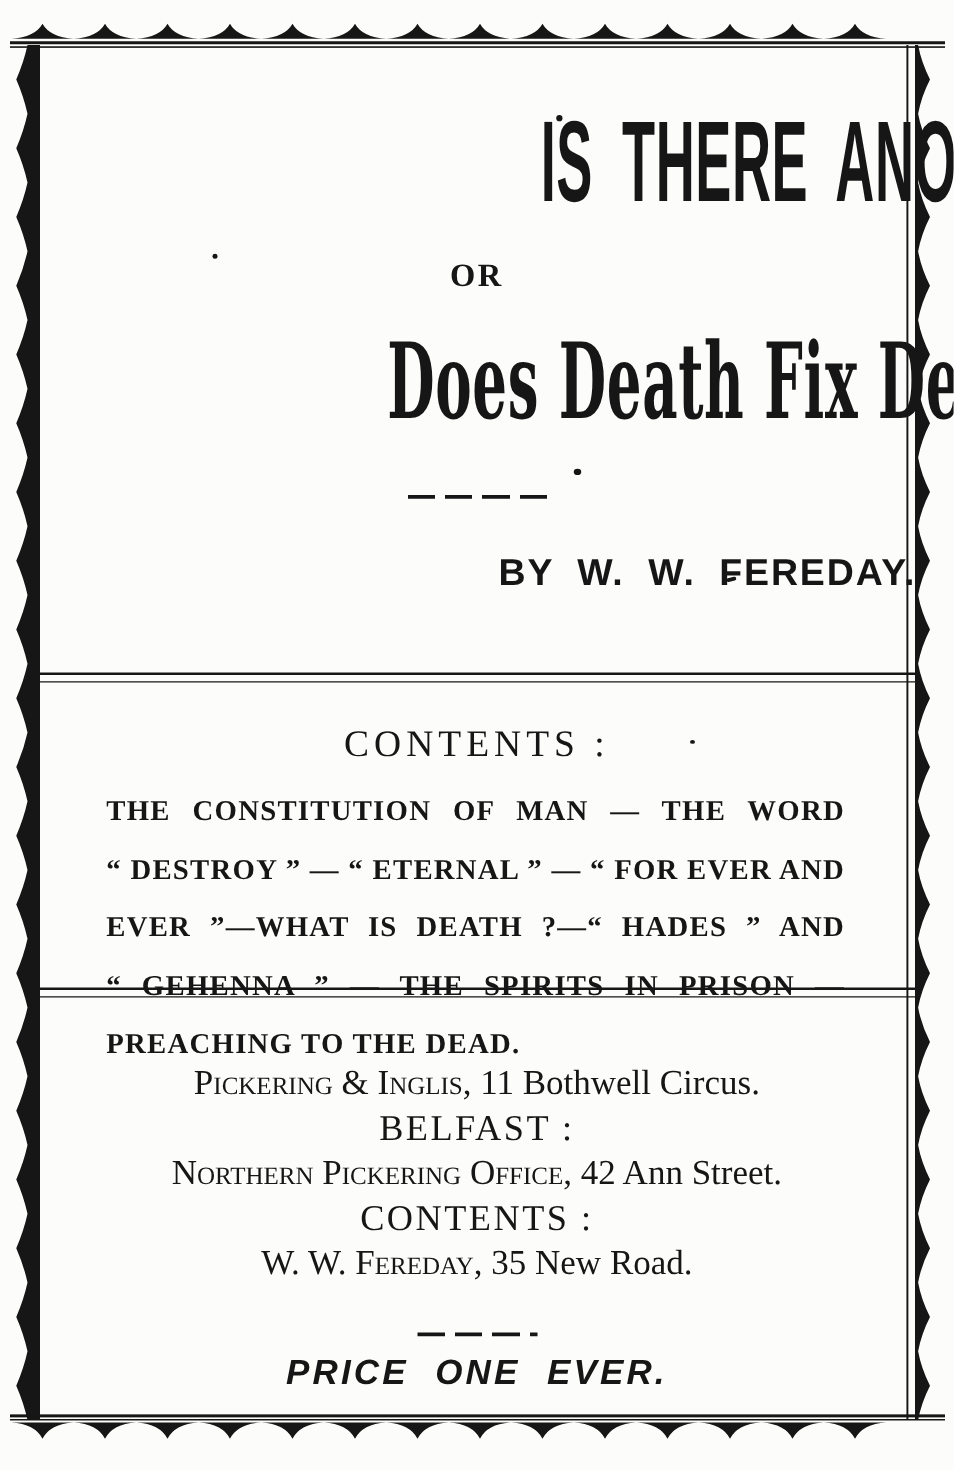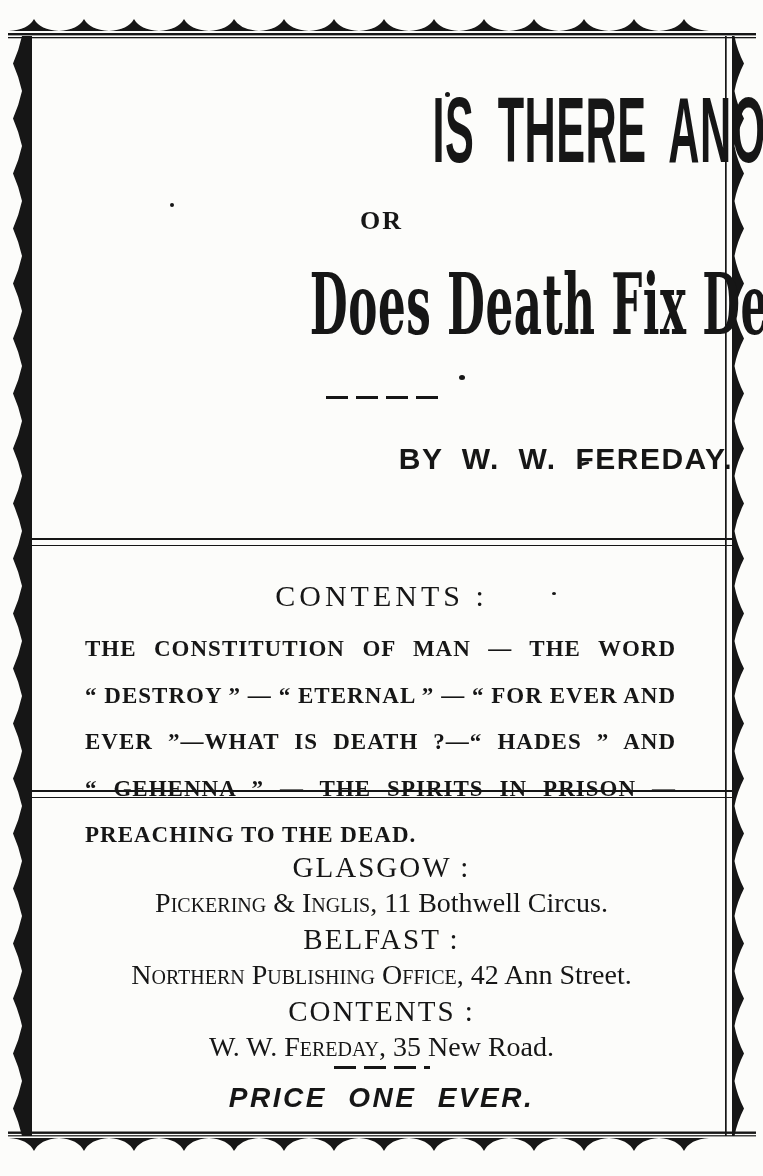--- a/index.html
+++ b/index.html
@@ -115,24 +115,23 @@
       <div class="cline just">THE CONSTITUTION OF MAN — THE WORD</div>
       <div class="cline just">“ DESTROY ” — “ ETERNAL ” — “ FOR EVER AND</div>
       <div class="cline just">EVER ”—WHAT IS DEATH ?—“ HADES ” AND</div>
       <div class="cline just">“ GEHENNA ” — THE SPIRITS IN PRISON —</div>
       <div class="cline">PREACHING TO THE DEAD.</div>
     </div>
 
     <div class="double-rule rule-2"></div>
 
     <div class="imprint">
-      <div class="city">GLASGOW :</div>
       <div class="addr"><span class="sc">Pickering &amp; Inglis,</span> <span>11 Bothwell Circus.</span></div>
       <div class="city">BELFAST :</div>
-      <div class="addr"><span class="sc">Northern Publishing Office,</span> <span>42 Ann Street.</span></div>
+      <div class="addr"><span class="sc">Northern Pickering Office,</span> <span>42 Ann Street.</span></div>
       <div class="city">CONTENTS :</div>
       <div class="addr"><span class="sc">W. W. Fereday,</span> <span>35 New Road.</span></div>
     </div>
 
     <div class="dash-rule dash-2"></div>
 
     <div class="abs price-line">PRICE ONE EVER.</div>
 
     <div class="speck s1"></div>
     <div class="speck s2"></div>

